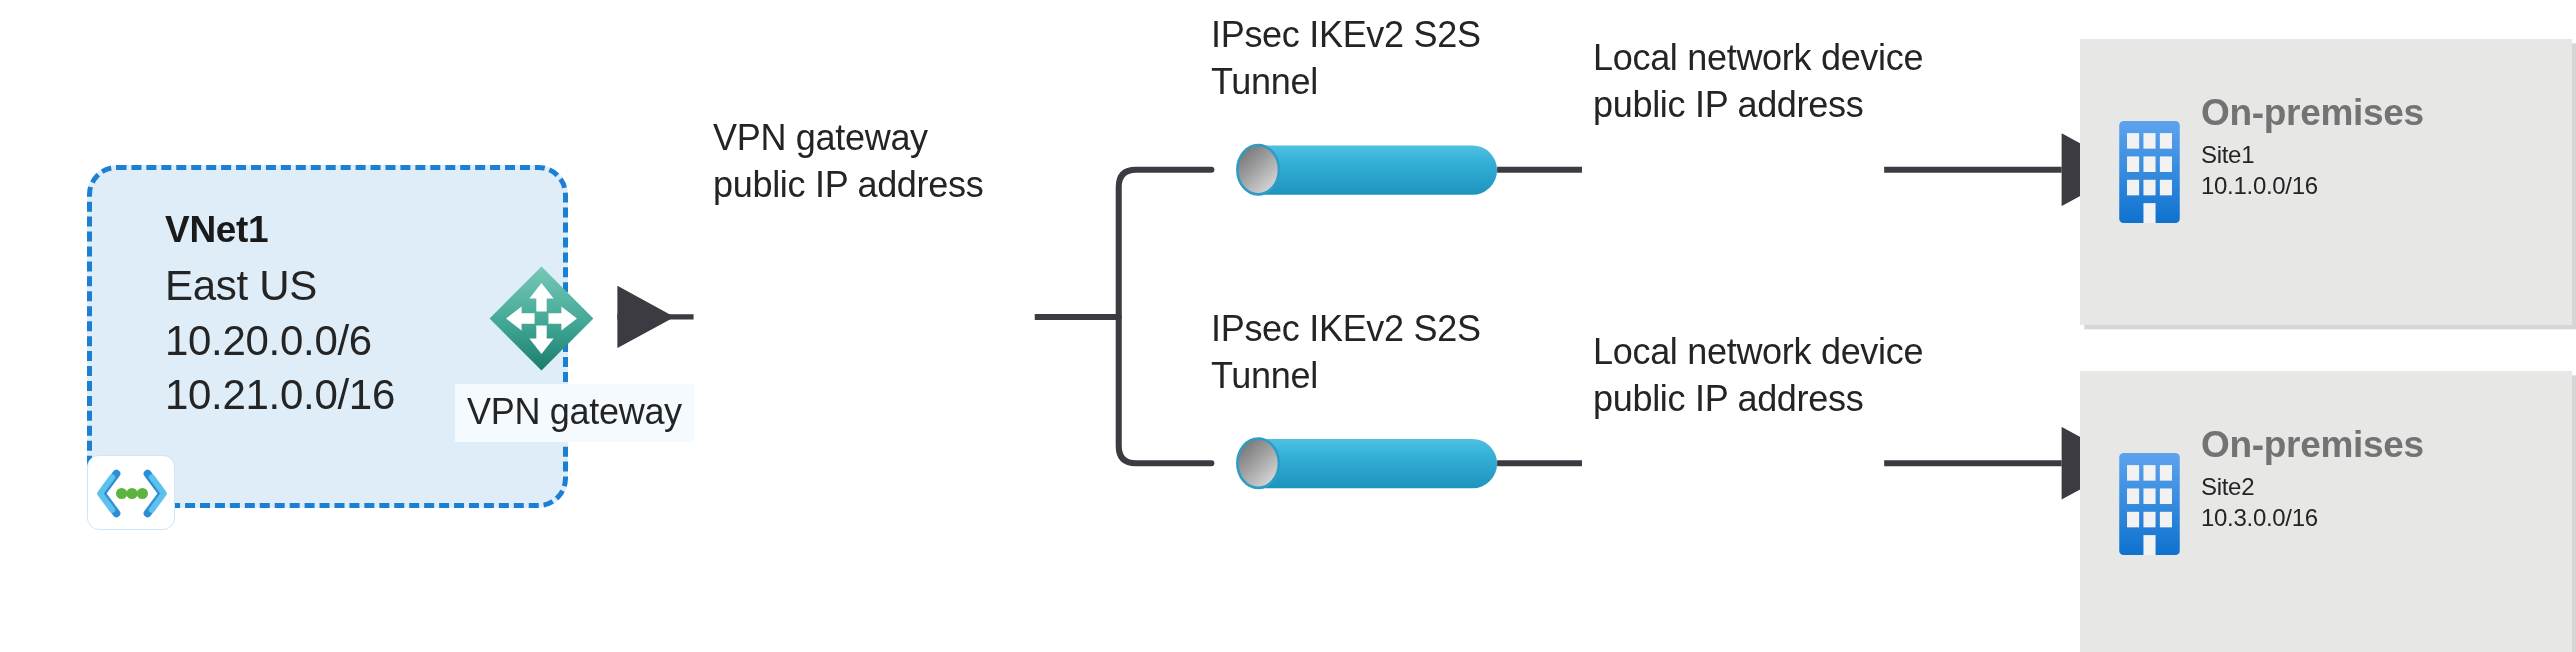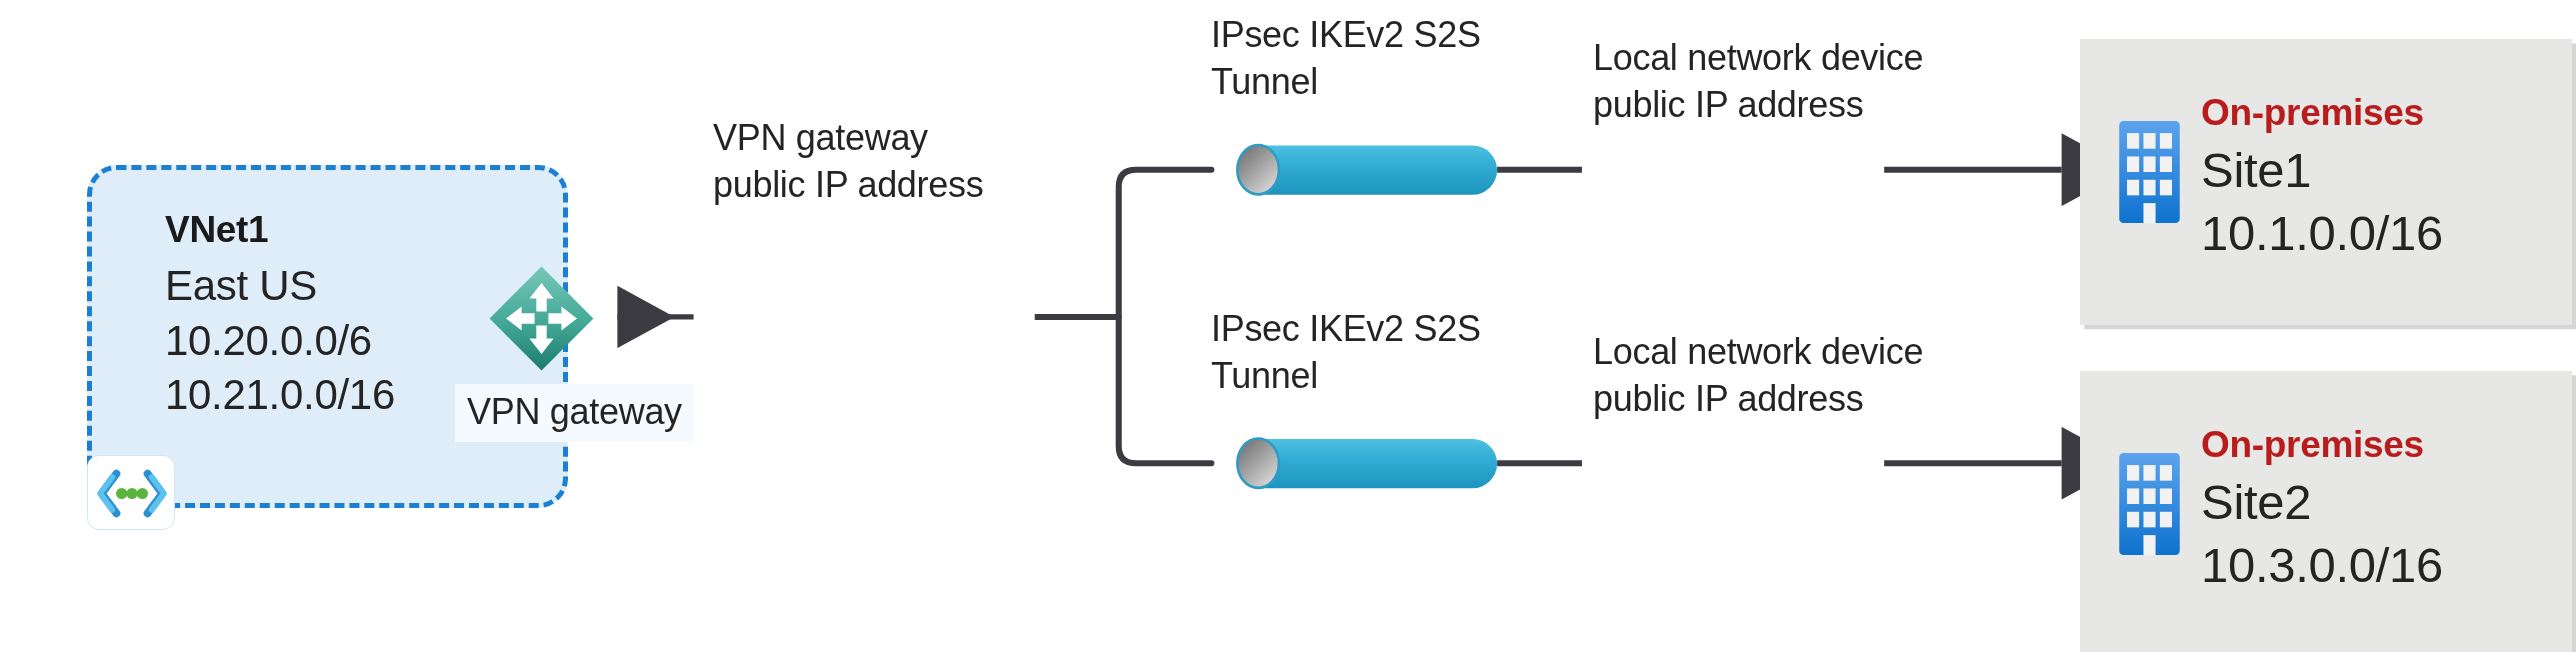--- a/index.html
+++ b/index.html
@@ -59,22 +59,22 @@
     position:absolute;width:492px;height:286px;
     background:#E7E7E6;
     box-shadow:4.3px 4.3px 0 0 rgba(0,0,0,0.16);
   }
   .onprem.site1{left:2080px;top:39px;}
   .onprem.site2{left:2080px;top:371px;}
   .onprem-icon{position:absolute;left:39px;top:82px;width:61px;height:102px;}
   .onprem-text{
     position:absolute;left:121px;top:50px;width:364px;line-height:1.30;
   }
-  .onprem-title{font-size:37px;font-weight:bold;color:#b91c1c;letter-spacing:-0.3px;margin-bottom:1.7px;}
-  .onprem-line{font-size:49px;color:#242424;letter-spacing:-0.3px;}
+  .onprem-title{font-size:37px;font-weight:bold;color:#737373;letter-spacing:-0.3px;margin-bottom:1.7px;}
+  .onprem-line{font-size:24px;color:#242424;letter-spacing:-0.3px;}
 
   svg.overlay{position:absolute;left:0;top:0;width:2576px;height:652px;pointer-events:none;}
 </style>
 </head>
 <body>
 
 <div id="canvas">
 
   <svg class="overlay" viewBox="0 0 2973 753" xmlns="http://www.w3.org/2000/svg">
     <defs>

